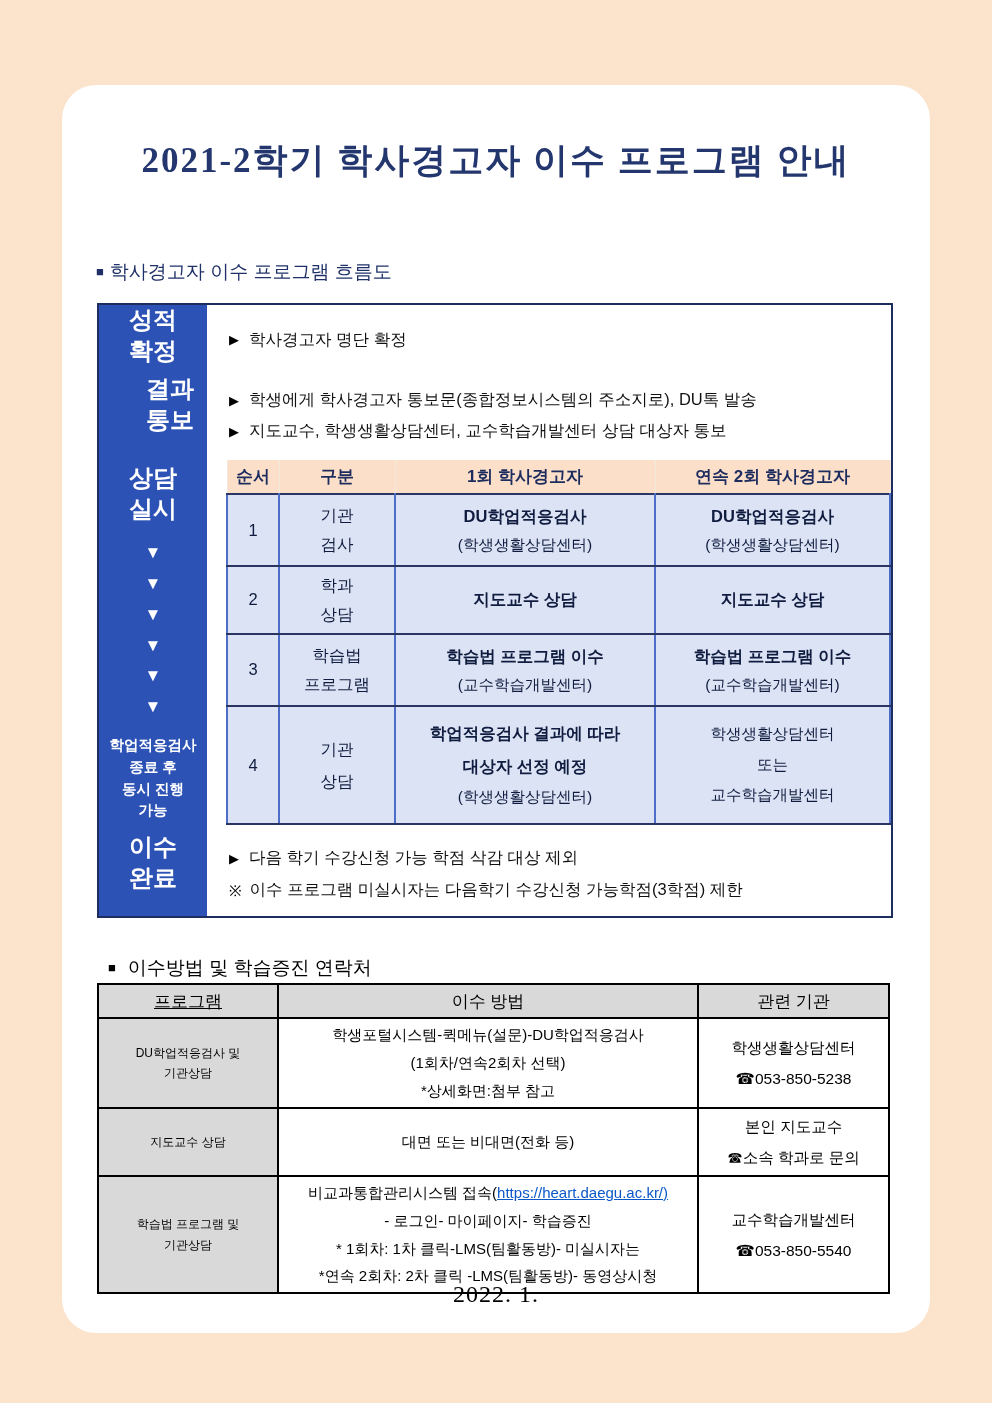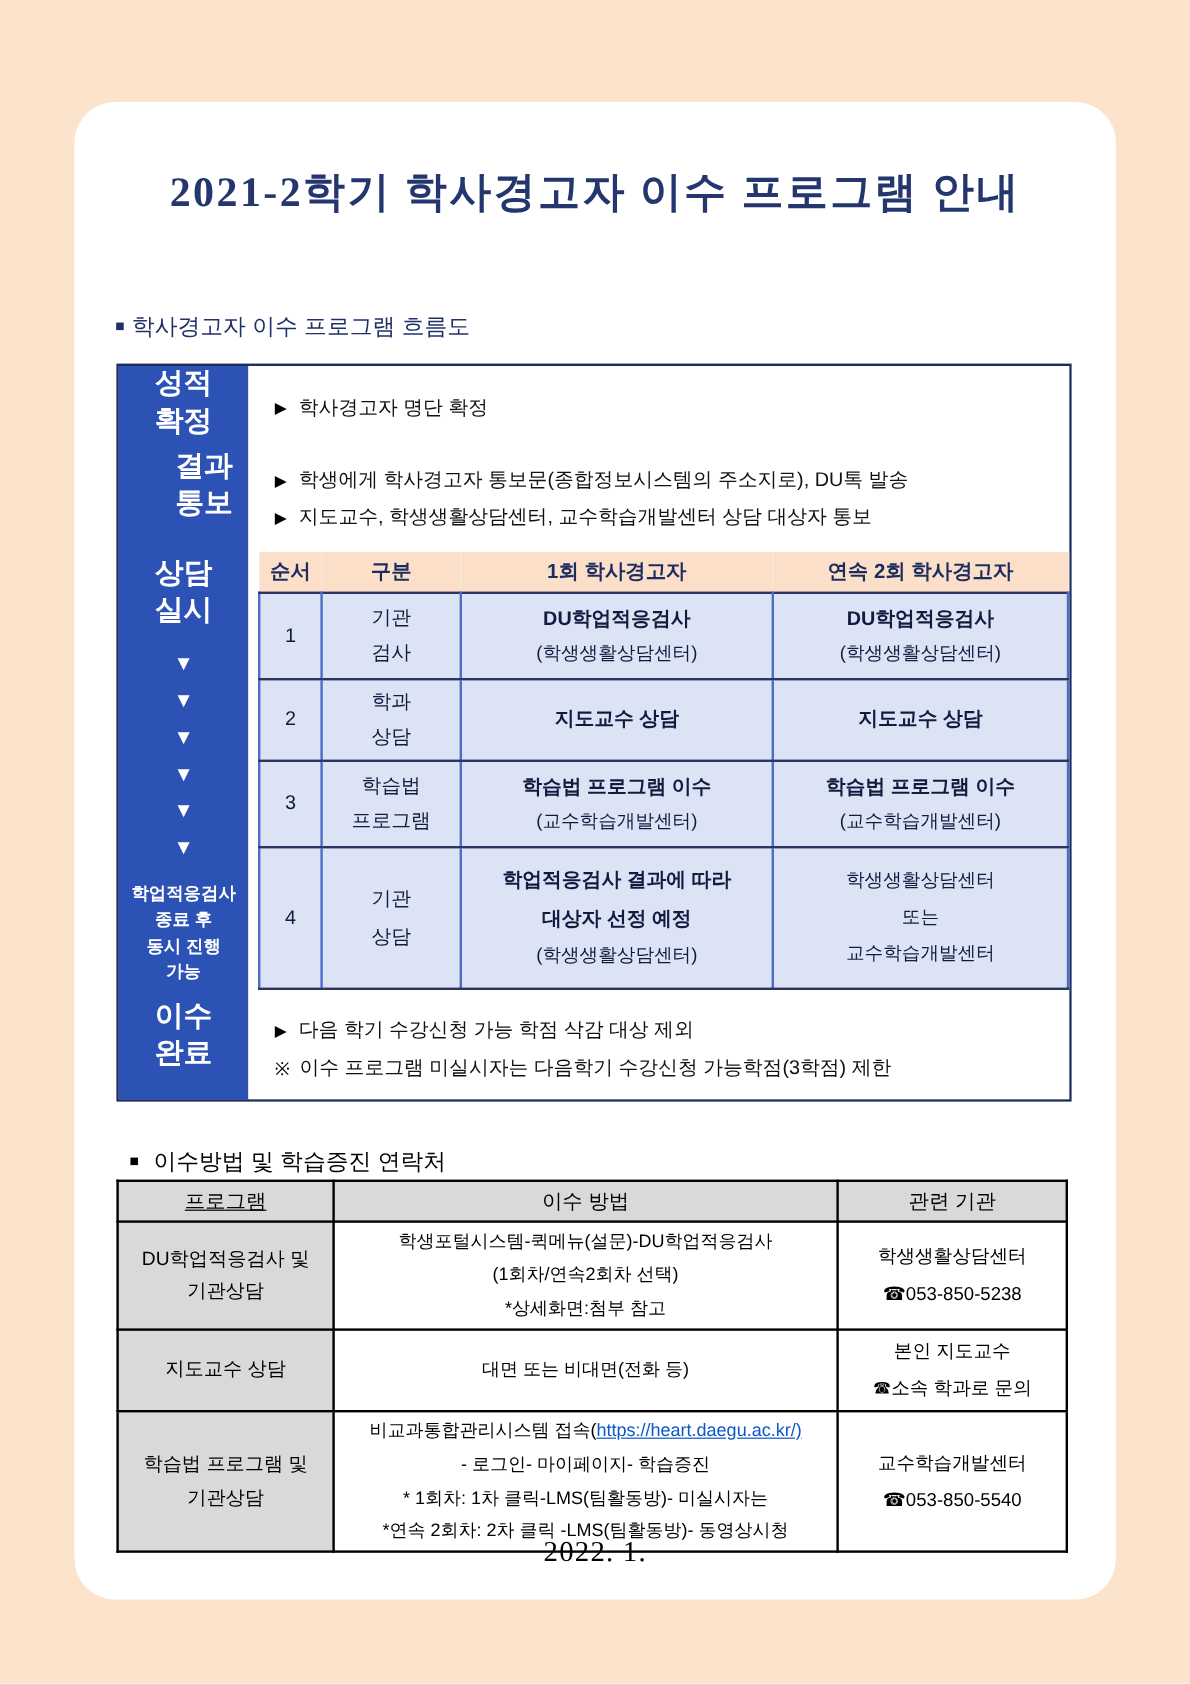--- a/index.html
+++ b/index.html
@@ -49,21 +49,21 @@
   .sb4 { flex:1; }
   .arrows { flex:1; display:flex; flex-direction:column;
             justify-content:space-evenly; align-items:center;
             font-size:17px; line-height:1; padding:6px 0; }
   .sb-note { font-size:14.5px; line-height:1.5; }
 
   .content { flex:1; display:flex; flex-direction:column; background:#fff; }
   .rowA { height:69px; display:flex; align-items:center; padding-left:22px; }
   .rowB { height:83px; display:flex; flex-direction:column;
           justify-content:center; gap:9px; padding-left:22px; }
-  .rowC { height:375px; padding:3px 0 0 8px; }
+  .rowC { height:375px; padding:3px 0 0 19px; }
   .rowD { flex:1; display:flex; flex-direction:column;
           justify-content:center; gap:10px; padding-left:22px; }
   .bullet-line { font-size:16.5px; color:#111; display:flex; align-items:center; }
   .tri { font-size:13px; margin-right:10px; color:#000; }
   .refmark { font-size:15px; margin-right:8px; color:#000; }
 
   .itable { width:100%; border-collapse:collapse; text-align:center;
             color:#101c3f; table-layout:fixed; }
   .itable th {
     background:#fcdfc9; color:#1d2c5e;
@@ -85,21 +85,21 @@
 
   
   .btable {
     position:absolute; left:35px; top:898px; width:793px;
     border-collapse:collapse; text-align:center; color:#000;
     table-layout:fixed;
   }
   .btable th, .btable td { border:2px solid #000; padding:2px; }
   .btable th { background:#d9d9d9; height:34px; font-size:17px; font-weight:normal; }
   .btable th .u { text-decoration:underline; }
-  .btable td.prog { background:#d9d9d9; font-size:16px; line-height:1.7; }
+  .btable td.prog { background:#d9d9d9; font-size:12px; line-height:1.7; }
   .btable td.method { font-size:15px; line-height:1.85;margin-left:27px; }
   .btable td.agency { font-size:15.5px; line-height:2.0; }
   .btable tr.cr1 td { height:90px; }
   .btable tr.cr2 td { height:46px; }
   .btable tr.cr3 td { height:96px; }
   .link { color:#0a58c8; text-decoration:underline; cursor:pointer; }
 
   .date {
     position:absolute; top:1196px; left:0; width:100%;
     text-align:center; font-family:"Liberation Serif", serif;

